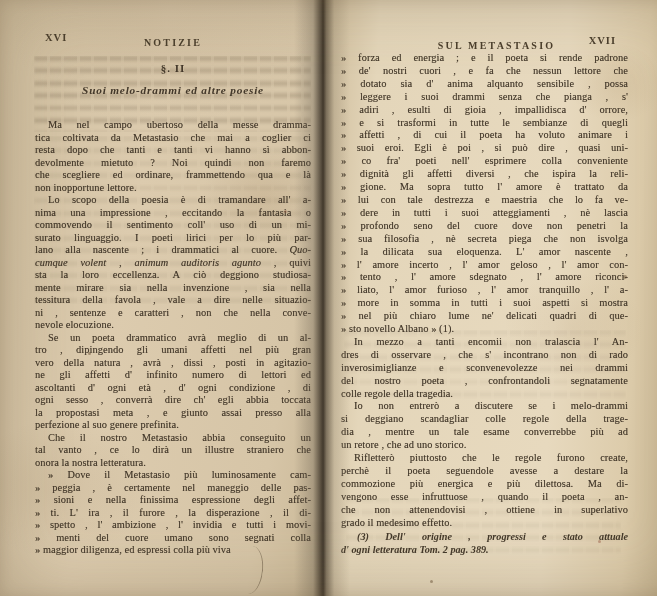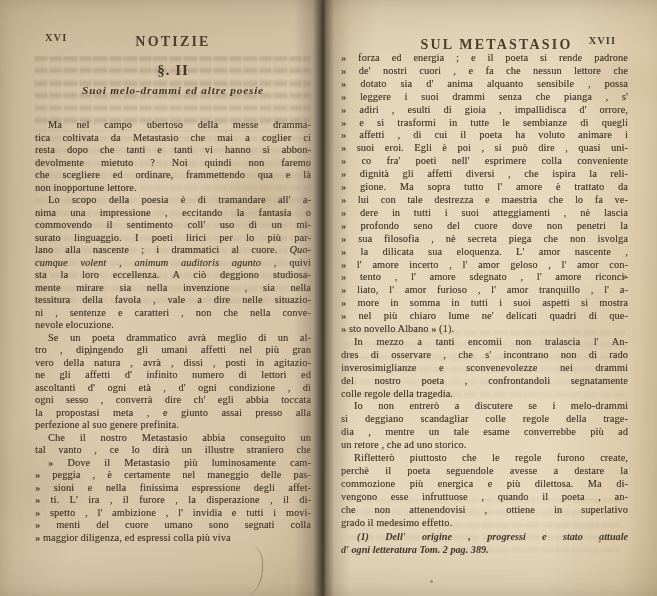--- a/index.html
+++ b/index.html
@@ -47,28 +47,28 @@
       #000 0 13px, rgba(0,0,0,0.35) 13px 16px, #000 16px 27px, rgba(0,0,0,0.5) 27px 30px);
   }
   .ghost-a { left:34px; top:56px;  width:277px; height:76px;  opacity:.34; }
   .ghost-b { left:34px; top:136px; width:277px; height:168px; opacity:.13; }
   .ghost-c { left:22px; top:330px; width:282px; height:70px;  opacity:.10; }
   .ghost-d { left:24px; top:498px; width:275px; height:56px;  opacity:.11; }
 
   .running-row { position:absolute; font-weight:700; color:#4a3e2c; }
   .row-left  { left:35px;  top:32px; width:276px; text-align:center; }
   .row-right { left:31px;  top:35px; width:287px; text-align:center; }
-  .rtitle { font-size:14px; letter-spacing:2.2px; }
+  .rtitle { font-size:10px; letter-spacing:2.2px; }
   .pgnum  { font-size:10.5px; letter-spacing:1px; position:absolute; top:0; }
   .pg-left  { left:10px; }
   .pg-right { right:24px; }
 
   .sec-head {
     position:absolute; left:35px; top:62px; width:276px; text-align:center;
-    font-size:15px; font-weight:700; color:#43382a; letter-spacing:1px;
+    font-size:11px; font-weight:700; color:#43382a; letter-spacing:1px;
   }
   .sec-sub {
     position:absolute; left:35px; top:84px; width:276px; text-align:center;
     font-style:italic; font-weight:700; font-size:11.3px; letter-spacing:0.8px; color:#43382a;
   }
 
   .body-text { position:absolute; color:#42372a; font-size:10.3px;
     letter-spacing:0.1px; text-shadow:0.2px 0.2px 0.3px rgba(62,50,34,0.45); }
   .left-body  { left:35px;  top:119px; width:276px; line-height:12.5px; }
   .right-body { left:19px;  top:52px;  width:287px; line-height:12.9px; }
@@ -134,20 +134,21 @@
         <div class="line indent"><span>Se un poeta drammatico avrà meglio di un al-</span></div>
         <div class="line"><span>tro , dipingendo gli umani affetti nel più gran</span></div>
         <div class="line"><span>vero della natura , avrà , dissi , posti in agitazio-</span></div>
         <div class="line"><span>ne gli affetti d' infinito numero di lettori ed</span></div>
         <div class="line"><span>ascoltanti d' ogni età , d' ogni condizione , di</span></div>
         <div class="line"><span>ogni sesso , converrà dire ch' egli abbia toccata</span></div>
         <div class="line"><span>la propostasi meta , e giunto assai presso alla</span></div>
         <div class="line last"><span>perfezione al suo genere prefinita.</span></div>
         <div class="line indent"><span>Che il nostro Metastasio abbia conseguito un</span></div>
         <div class="line"><span>tal vanto , ce lo dirà un illustre straniero che</span></div>
+        <div class="line last"><span>onora la nostra letteratura.</span></div>
         <div class="line indent"><span>» Dove il Metastasio più luminosamente cam-</span></div>
         <div class="line"><span>» peggia , è certamente nel maneggio delle pas-</span></div>
         <div class="line"><span>» sioni e nella finissima espressione degli affet-</span></div>
         <div class="line"><span>» ti. L' ira , il furore , la disperazione , il di-</span></div>
         <div class="line"><span>» spetto , l' ambizione , l' invidia e tutti i movi-</span></div>
         <div class="line"><span>» menti del cuore umano sono segnati colla</span></div>
         <div class="line last"><span>» maggior diligenza, ed espressi colla più viva</span></div>
       </div>
     <div class="pen-mark"></div>
   </div>
@@ -194,21 +195,21 @@
         <div class="line"><span>dia , mentre un tale esame converrebbe più ad</span></div>
         <div class="line last"><span>un retore , che ad uno storico.</span></div>
         <div class="line indent"><span>Rifletterò piuttosto che le regole furono create,</span></div>
         <div class="line"><span>perchè il poeta seguendole avesse a destare la</span></div>
         <div class="line"><span>commozione più energica e più dilettosa. Ma di-</span></div>
         <div class="line"><span>vengono esse infruttuose , quando il poeta , an-</span></div>
         <div class="line"><span>che non attenendovisi , ottiene in superlativo</span></div>
         <div class="line last"><span>grado il medesimo effetto.</span></div>
       </div>
     <div class="footnote" id="footnote">
-        <div class="line indent"><span>(1) Dell' origine , progressi e stato attuale</span></div>
+        <div class="line indent"><span>(3) Dell' origine , progressi e stato attuale</span></div>
         <div class="line last"><span>d' ogni letteratura Tom. 2 pag. 389.</span></div>
       </div>
   </div>
 
   <div class="gutter"></div>
   <div class="speck s1"></div>
   <div class="speck s2"></div>
   <div class="speck s3"></div>
   <div class="speck s4"></div>
   <div class="speck s5"></div>

